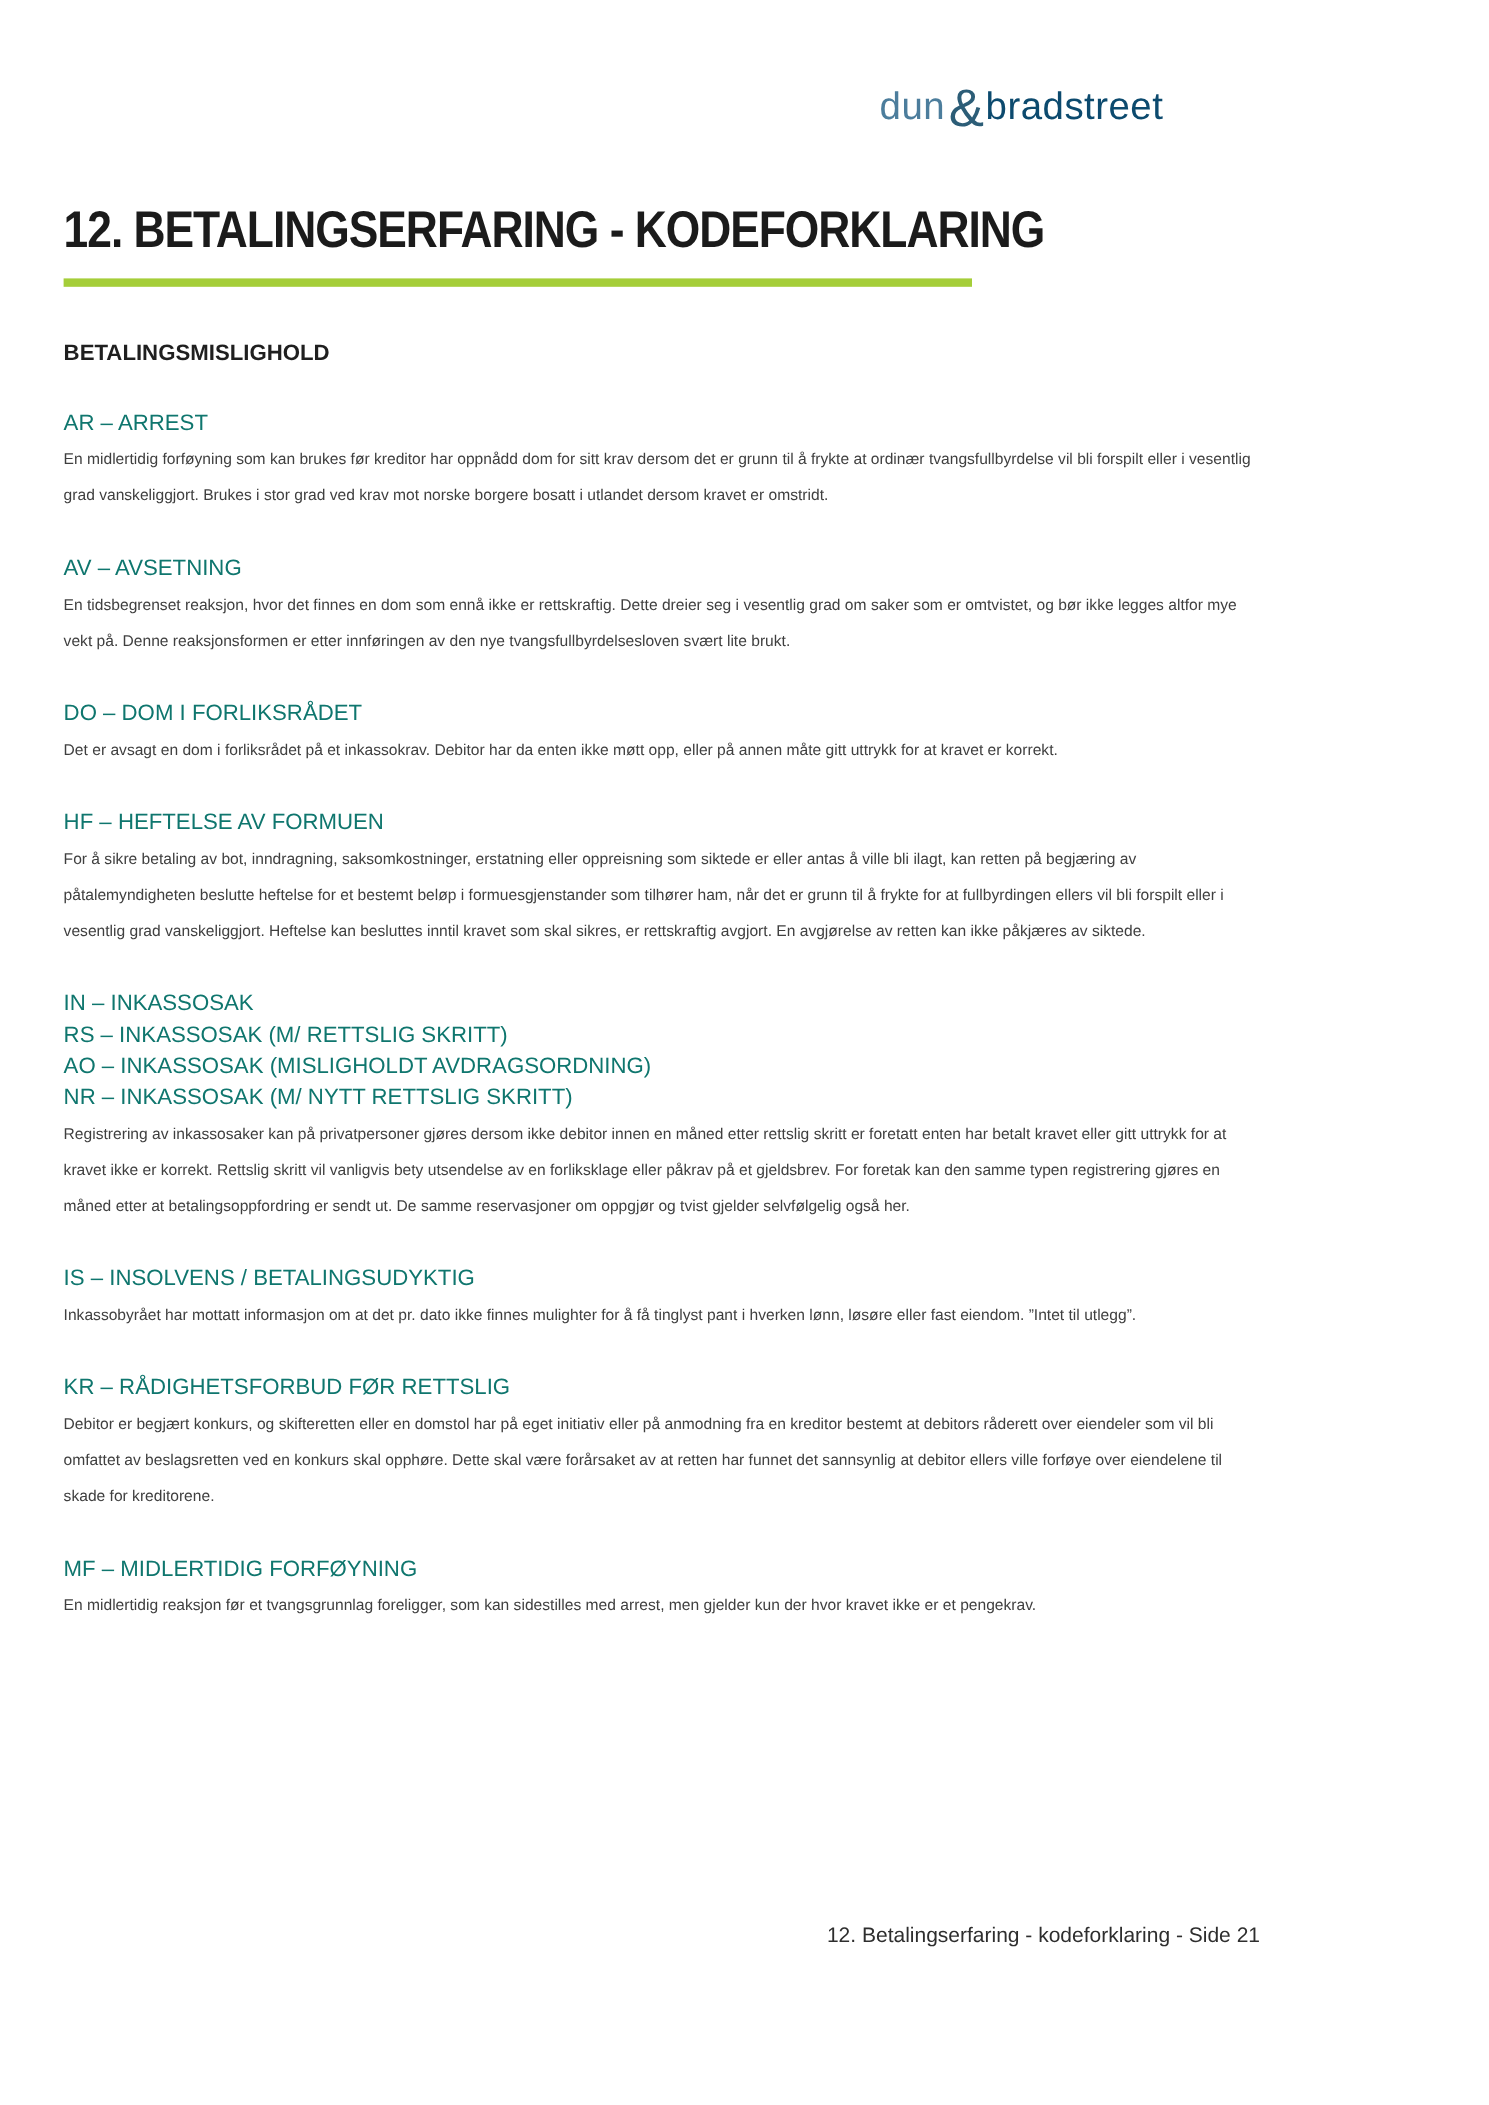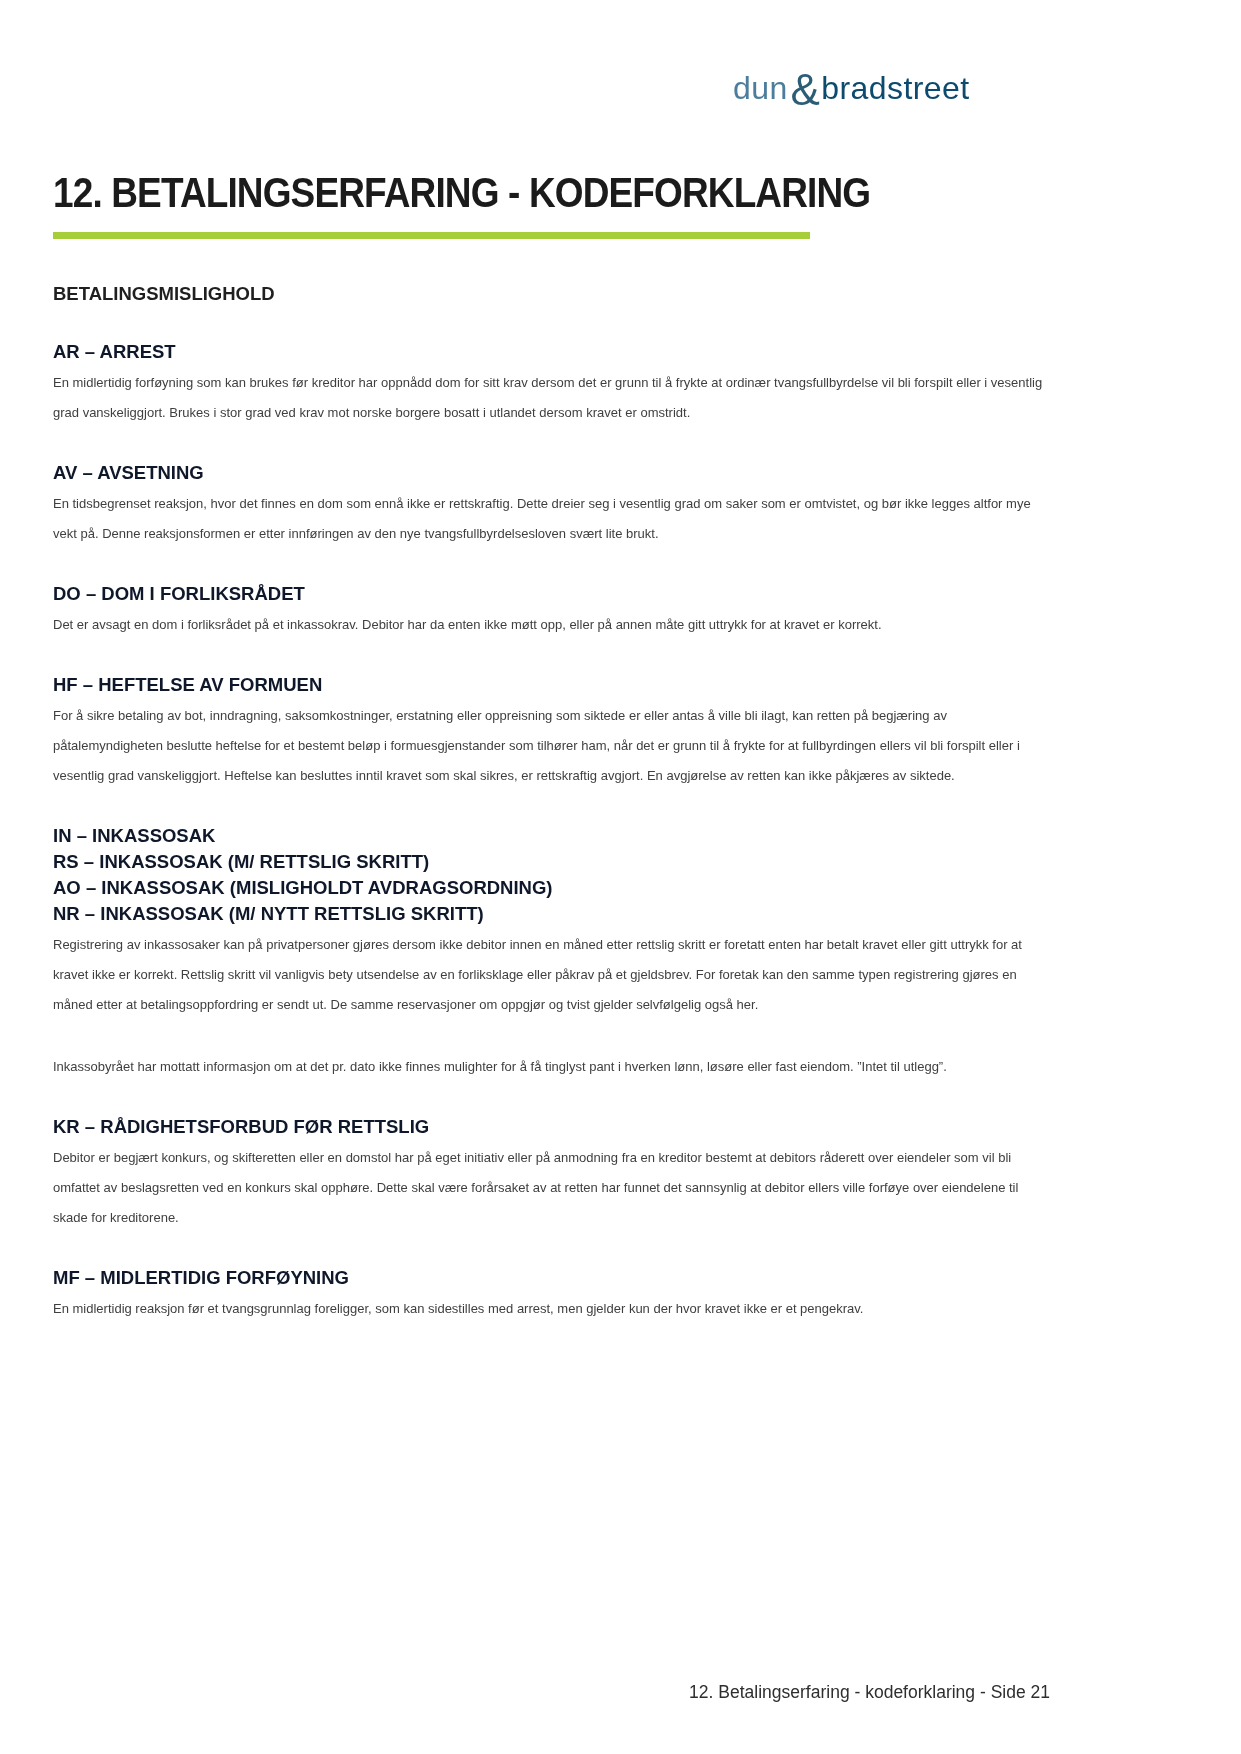--- a/index.html
+++ b/index.html
@@ -51,34 +51,34 @@
     margin:42px 0 0 0;
     font-size:18.5px;
     font-weight:700;
     color:#1f1f1f;
     line-height:26px;
   }
   .code-section{margin-top:32px;}
   .code-heading{
     margin:0;
     font-size:18.5px;
-    font-weight:700;
-    color:#0f172a;
+    font-weight:400;
+    color:#0f766e;
     line-height:26px;
   }
   .code-body{
     margin:3px 0 0 0;
     font-size:13px;
     line-height:30px;
     color:#3f3f3f;
   }
   
   .footer{
     position:absolute;
-    top:1682px;
+    top:1602px;
     right:191px;
     font-size:17.5px;
     color:#2e2e2e;
   }
 </style>
 </head>
 <body>
 
 <div class="page">
 
@@ -116,20 +116,21 @@
 
     <section class="code-section">
       <h3 class="code-heading">IN – INKASSOSAK</h3>
       <h3 class="code-heading">RS – INKASSOSAK (M/ RETTSLIG SKRITT)</h3>
       <h3 class="code-heading">AO – INKASSOSAK (MISLIGHOLDT AVDRAGSORDNING)</h3>
       <h3 class="code-heading">NR – INKASSOSAK (M/ NYTT RETTSLIG SKRITT)</h3>
       <p class="code-body">Registrering av inkassosaker kan på privatpersoner gjøres dersom ikke debitor innen en måned etter rettslig skritt er foretatt enten har betalt kravet eller gitt uttrykk for at kravet ikke er korrekt. Rettslig skritt vil vanligvis bety utsendelse av en forliksklage eller påkrav på et gjeldsbrev. For foretak kan den samme typen registrering gjøres en måned etter at betalingsoppfordring er sendt ut. De samme reservasjoner om oppgjør og tvist gjelder selvfølgelig også her.</p>
     </section>
 
     <section class="code-section">
+      <h3 class="code-heading">IS – INSOLVENS / BETALINGSUDYKTIG</h3>
       <p class="code-body">Inkassobyrået har mottatt informasjon om at det pr. dato ikke finnes mulighter for å få tinglyst pant i hverken lønn, løsøre eller fast eiendom. ”Intet til utlegg”.</p>
     </section>
 
     <section class="code-section">
       <h3 class="code-heading">KR – RÅDIGHETSFORBUD FØR RETTSLIG</h3>
       <p class="code-body">Debitor er begjært konkurs, og skifteretten eller en domstol har på eget initiativ eller på anmodning fra en kreditor bestemt at debitors råderett over eiendeler som vil bli omfattet av beslagsretten ved en konkurs skal opphøre. Dette skal være forårsaket av at retten har funnet det sannsynlig at debitor ellers ville forføye over eiendelene til skade for kreditorene.</p>
     </section>
 
     <section class="code-section">
       <h3 class="code-heading">MF – MIDLERTIDIG FORFØYNING</h3>

